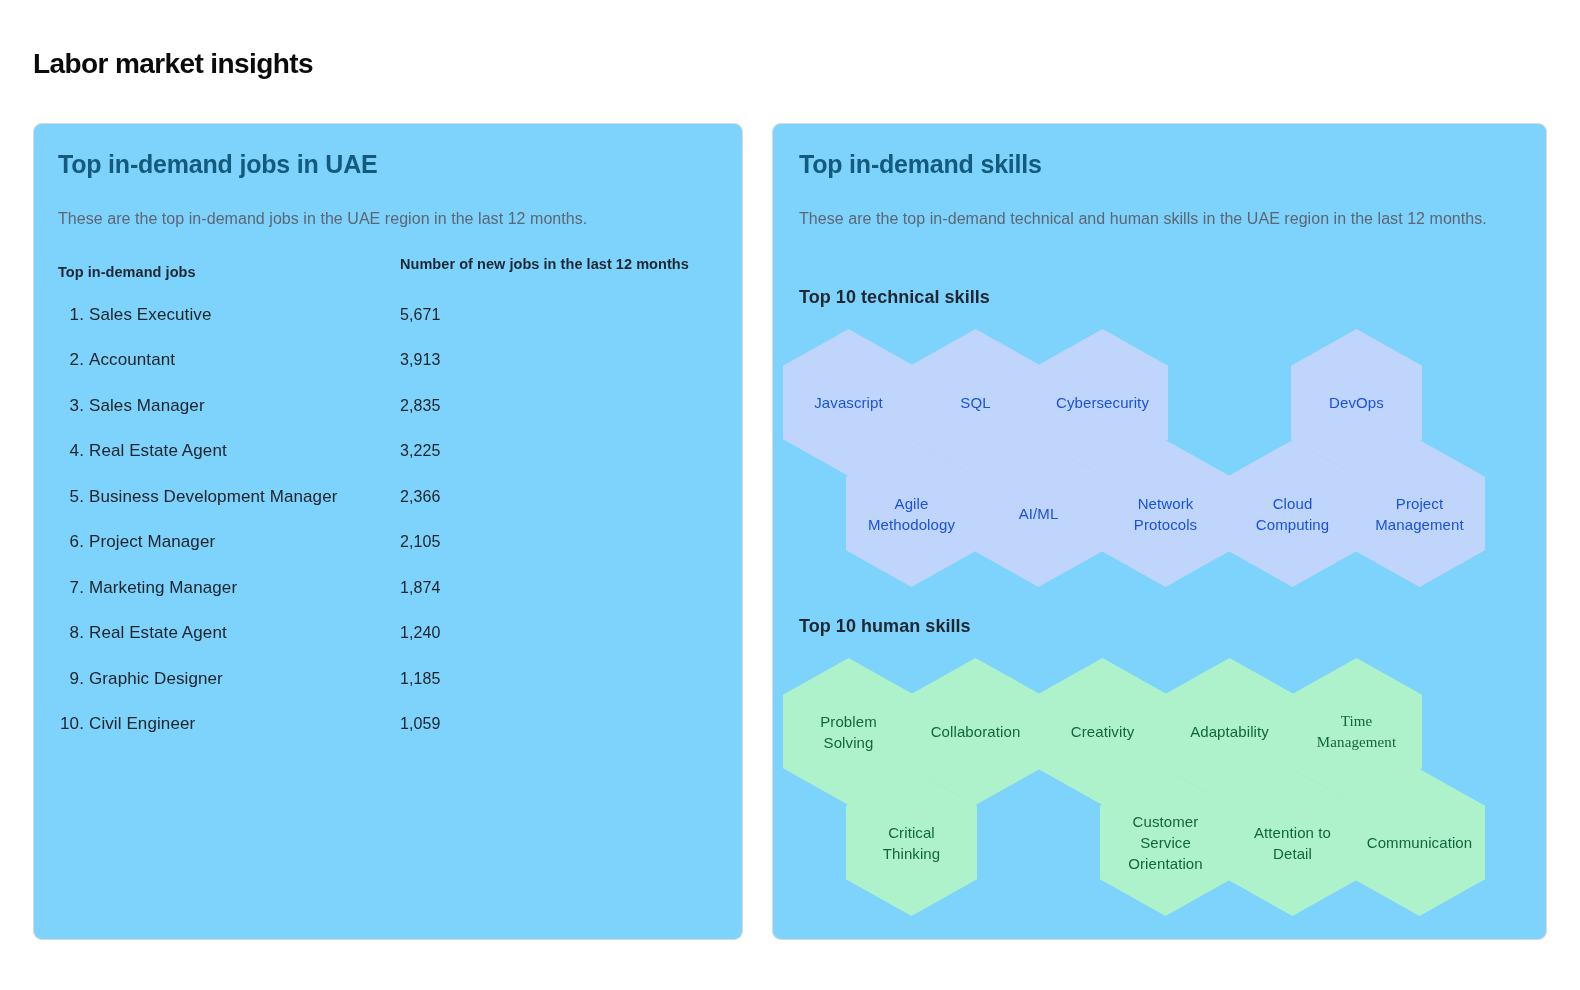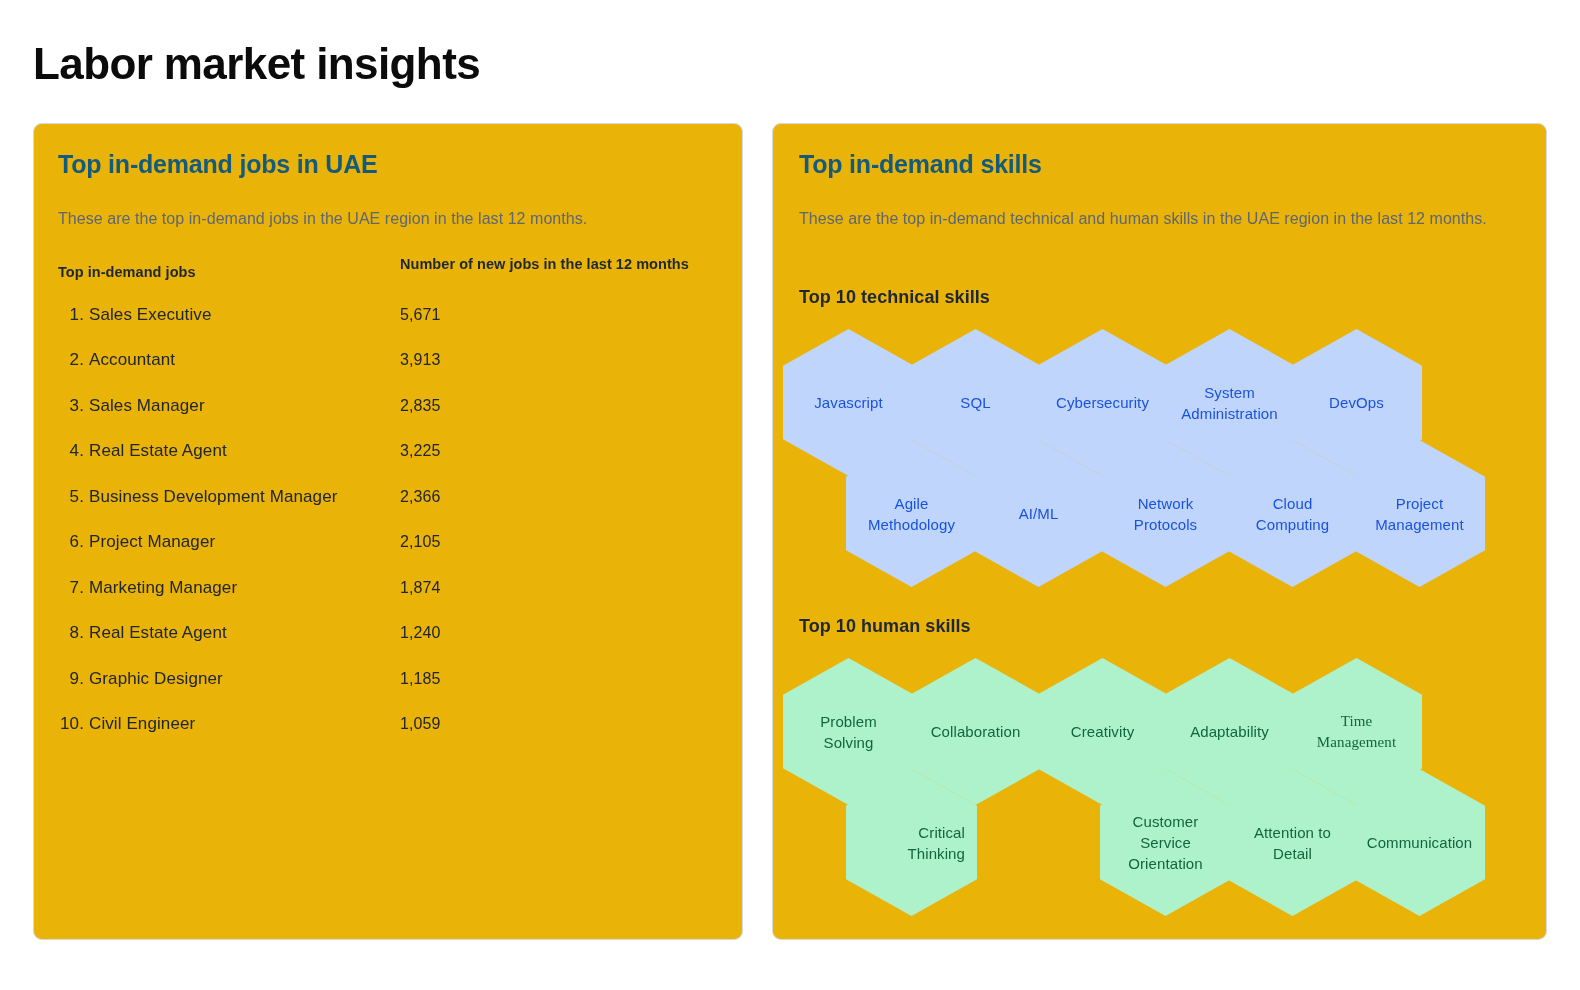--- a/index.html
+++ b/index.html
@@ -15,31 +15,31 @@
     width: 1580px;
     height: 990px;
     overflow: hidden;
   }
 
   
   .page-title {
     position: absolute;
     left: 33px;
     top: 38px;
-    font-size: 44px;
+    font-size: 28px;
     font-weight: 700;
     letter-spacing: -0.6px;
     color: #0b0b0b;
     line-height: 52px;
   }
 
   
   .card {
     position: absolute;
-    background: #eab308;
+    background: #7dd3fc;
     border: 1px solid #d6d9de;
     border-radius: 9px;
   }
   .card-left  { left: 33px;  top: 123px; width: 710px;  height: 817px; }
   .card-right { left: 772px; top: 123px; width: 775px;  height: 817px; }
 
   .card-title {
     position: absolute;
     font-size: 25px;
     font-weight: 700;
@@ -289,38 +289,37 @@
   <section class="card card-right" style="border-color: rgb(214, 217, 222);">
     <h2 class="card-title" style="color: rgb(20, 90, 124);">Top in-demand skills</h2>
     <p class="card-sub">These are the top in-demand technical and human skills in the UAE region in the last 12 months.</p>
 
     <h3 class="skills-sub tech">Top 10 technical skills</h3>
 
     <div class="hexgrid tech">
       <div class="hex hex-tech r1 c1" style="background: rgb(191, 213, 251); color: rgb(26, 82, 221);">Javascript</div>
       <div class="hex hex-tech r1 c2" style="background: rgb(191, 213, 251); color: rgb(26, 82, 221);">SQL</div>
       <div class="hex hex-tech r1 c3" style="background: rgb(191, 213, 251); color: rgb(26, 82, 221);">Cybersecurity</div>
-      <div class="hex hex-tech r1 c4" style="background: rgb(191, 213, 251); color: rgb(26, 82, 221);">System Administration</div>
       <div class="hex hex-tech r1 c5" style="background: rgb(191, 213, 251); color: rgb(26, 82, 221);">DevOps</div>
       <div class="hex hex-tech r2 c1" style="background: rgb(191, 213, 251); color: rgb(26, 82, 221);">Agile Methodology</div>
       <div class="hex hex-tech r2 c3" style="background: rgb(191, 213, 251); color: rgb(26, 82, 221);">Network Protocols</div>
       <div class="hex hex-tech r2 c2" style="background: rgb(191, 213, 251); color: rgb(26, 82, 221);">AI/ML</div>
       <div class="hex hex-tech r2 c4" style="background: rgb(191, 213, 251); color: rgb(26, 82, 221);">Cloud Computing</div>
       <div class="hex hex-tech r2 c5" style="background: rgb(191, 213, 251); color: rgb(26, 82, 221);">Project Management</div>
     </div>
 
     <h3 class="skills-sub human">Top 10 human skills</h3>
 
     <div class="hexgrid human">
       <div class="hex hex-human r1 c1" style="background: rgb(174, 242, 203); color: rgb(18, 102, 62);">Problem Solving</div>
       <div class="hex hex-human r1 c2" style="background: rgb(174, 242, 203); color: rgb(18, 102, 62);">Collaboration</div>
       <div class="hex hex-human r1 c4" style="background: rgb(174, 242, 203); color: rgb(18, 102, 62);">Adaptability</div>
       <div class="hex hex-human r1 c3" style="background: rgb(174, 242, 203); color: rgb(18, 102, 62);">Creativity</div>
       <div class="hex hex-human r1 c5" style="background: rgb(174, 242, 203); color: rgb(18, 102, 62); font-family: Liberation Serif, serif;">Time Management</div>
-      <div class="hex hex-human r2 c1" style="background: rgb(174, 242, 203); color: rgb(18, 102, 62); text-align: right;">Critical Thinking</div>
+      <div class="hex hex-human r2 c1" style="background: rgb(174, 242, 203); color: rgb(18, 102, 62);">Critical Thinking</div>
       <div class="hex hex-human r2 c3" style="background: rgb(174, 242, 203); color: rgb(18, 102, 62);">Customer Service Orientation</div>
       <div class="hex hex-human r2 c4" style="background: rgb(174, 242, 203); color: rgb(18, 102, 62);">Attention to Detail</div>
       <div class="hex hex-human r2 c5" style="background: rgb(174, 242, 203); color: rgb(18, 102, 62);">Communication</div>
     </div>
 
   </section>
 
 </div>
 
 </body></html>

